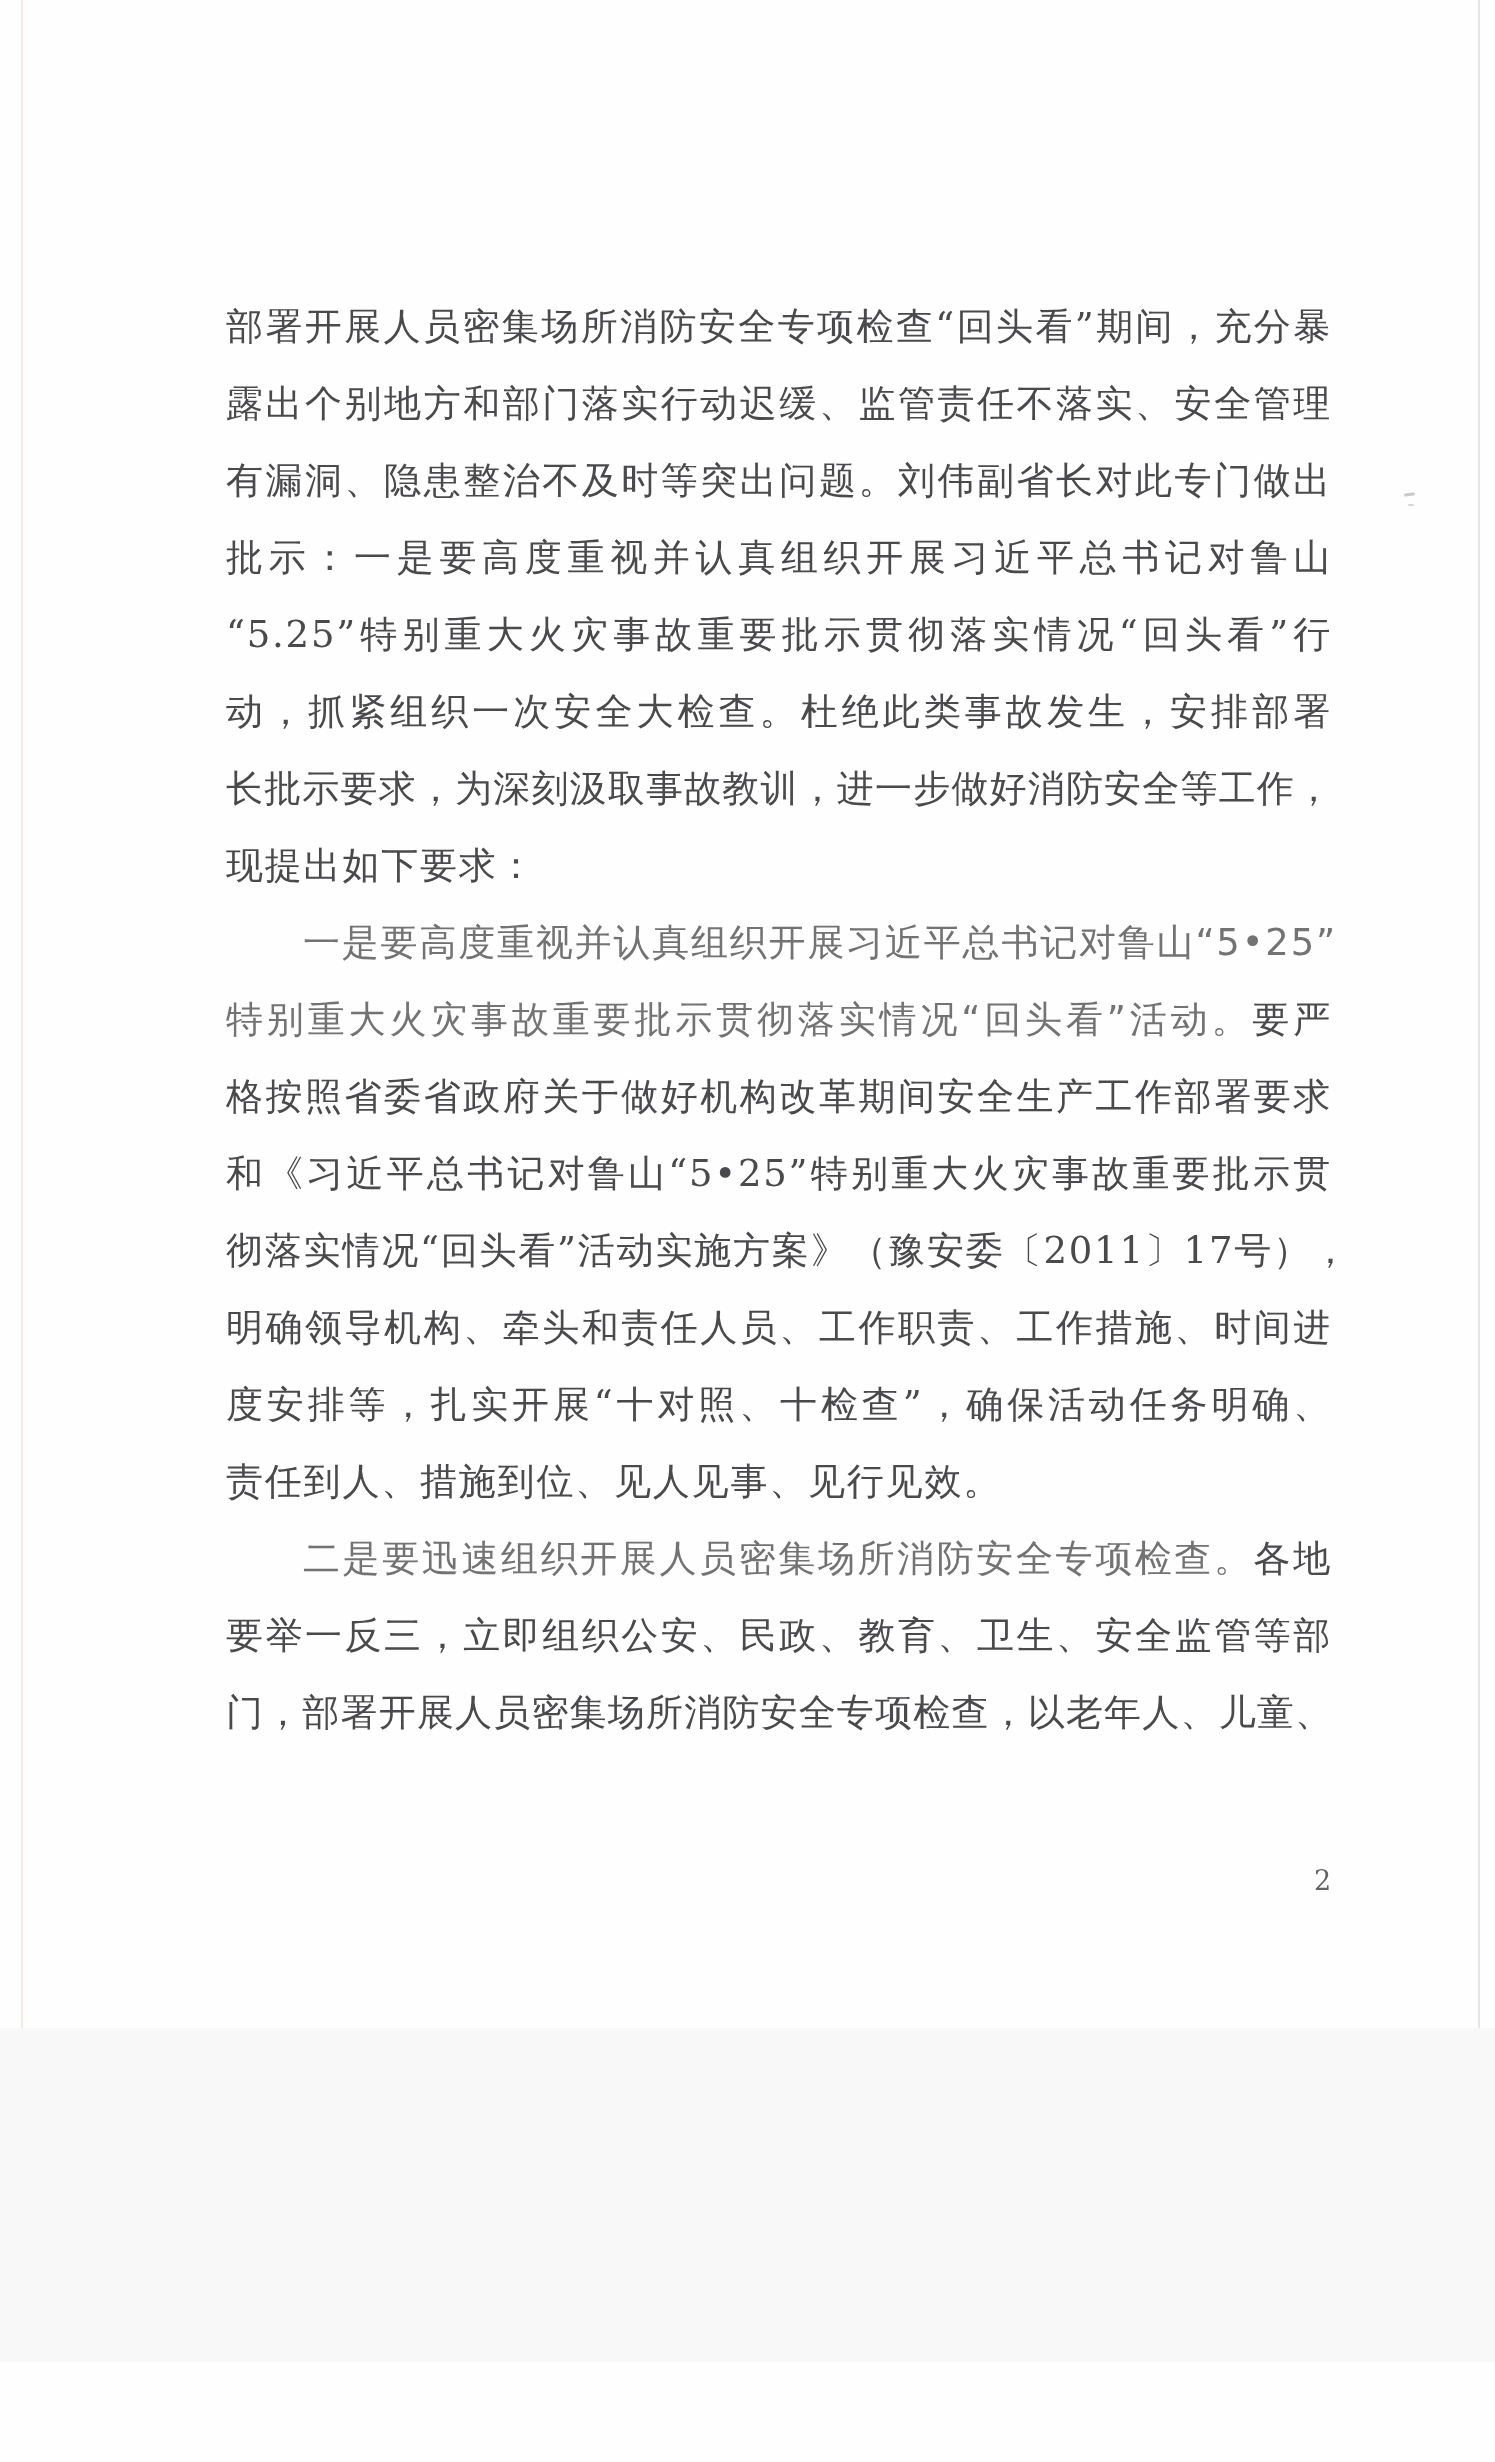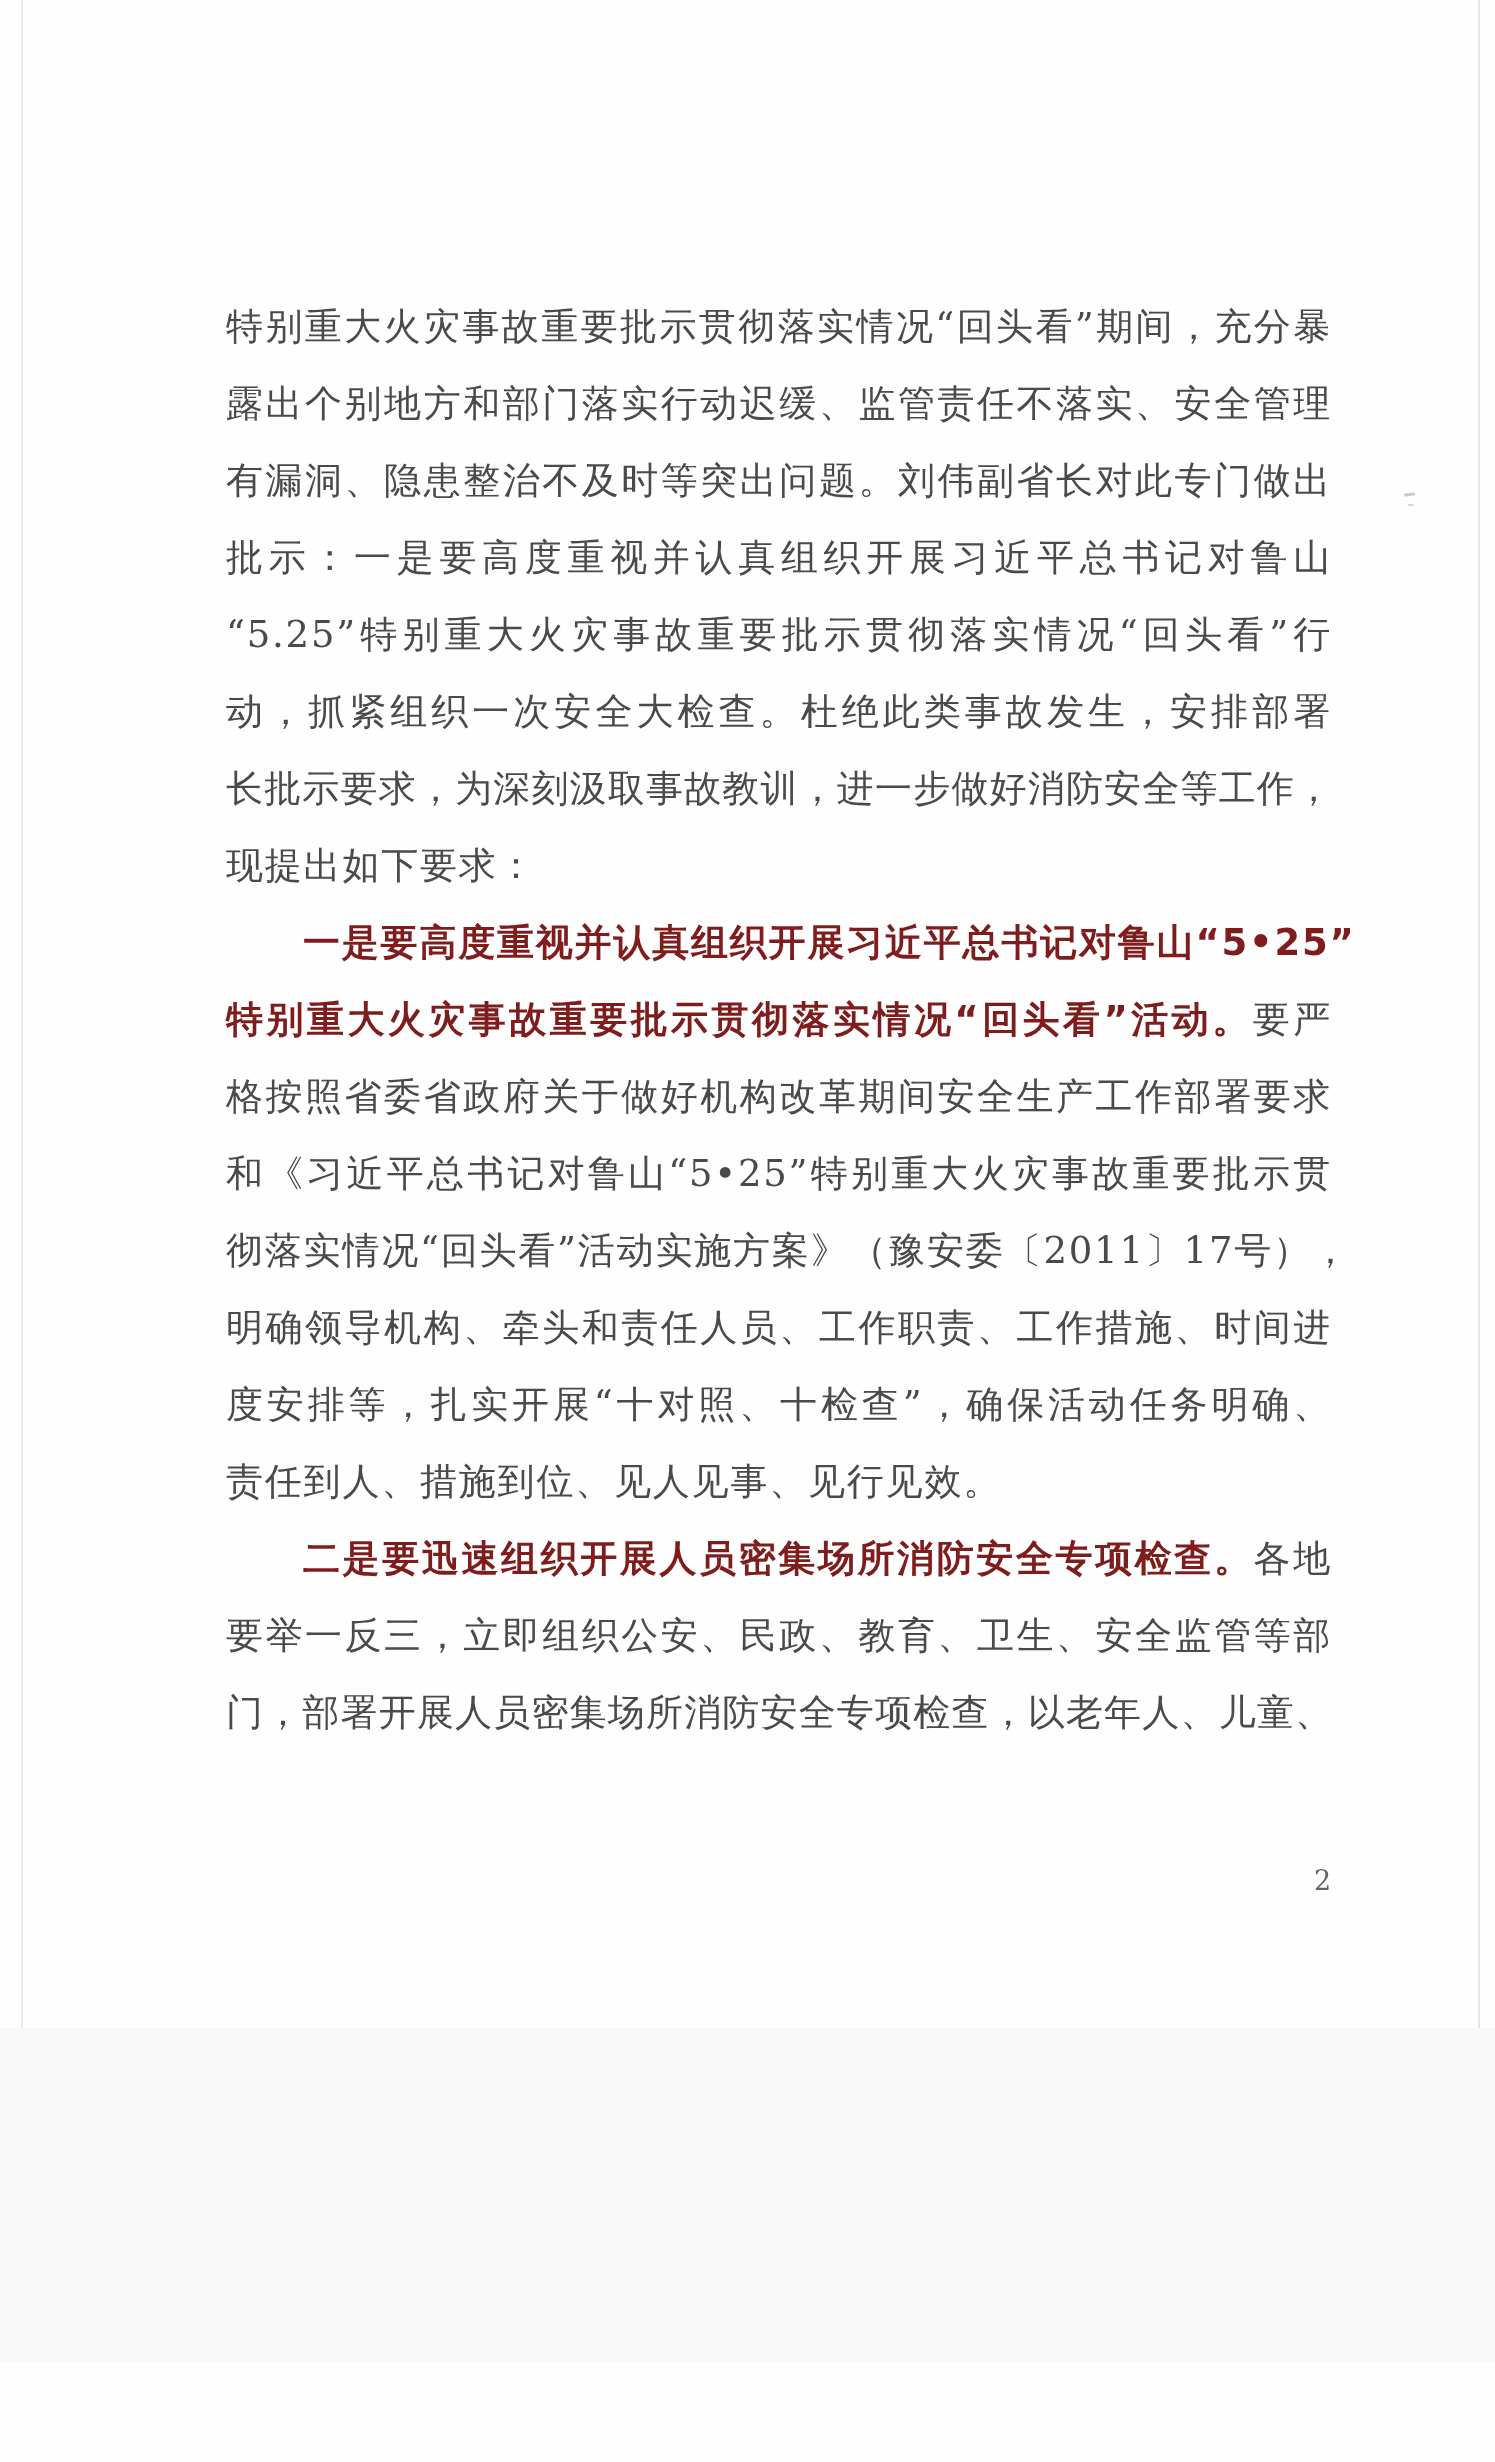--- a/index.html
+++ b/index.html
@@ -72,43 +72,43 @@
     text-align-last: left;
   }
   .line.indent {
     padding-left: 77px;
   }
   .line.tight {
     letter-spacing: 0;
   }
   .b {
     font-family: "DejaVu Sans", sans-serif;
-    font-weight: 700;
-    color: #7f1d1d;
+    font-weight: 400;
+    color: #737373;
   }
   .page-number {
     position: absolute;
     left: 1314px; top: 1863px;
     font-family: "DejaVu Serif", serif;
     font-size: 27px;
     line-height: 35px;
     color: #636366;
   }
 </style>
 </head>
 <body>
 
 <div class="edge-left"></div>
 <div class="edge-right"></div>
 <div class="scan-band"></div>
 <div class="speck1"></div>
 <div class="speck2"></div>
 
 <div class="text-block">
-  <div class="line"><span>特别重大火灾事故重要批示贯彻落实情况“回头看”期间，充分暴</span></div>
+  <div class="line"><span>部署开展人员密集场所消防安全专项检查“回头看”期间，充分暴</span></div>
   <div class="line"><span>露出个别地方和部门落实行动迟缓、监管责任不落实、安全管理</span></div>
   <div class="line"><span>有漏洞、隐患整治不及时等突出问题。刘伟副省长对此专门做出</span></div>
   <div class="line"><span>批示：一是要高度重视并认真组织开展习近平总书记对鲁山</span></div>
   <div class="line"><span>“5.25”特别重大火灾事故重要批示贯彻落实情况“回头看”行</span></div>
   <div class="line"><span>动，抓紧组织一次安全大检查。杜绝此类事故发生，安排部署</span></div>
   <div class="line tight"><span>长批示要求，为深刻汲取事故教训，进一步做好消防安全等工作，</span></div>
   <div class="line short"><span>现提出如下要求：</span></div>
   <div class="line indent"><span class="b">一是要高度重视并认真组织开展习近平总书记对鲁山“5•25”</span></div>
   <div class="line"><span class="b">特别重大火灾事故重要批示贯彻落实情况“回头看”活动。</span><span>要严</span></div>
   <div class="line"><span>格按照省委省政府关于做好机构改革期间安全生产工作部署要求</span></div>

